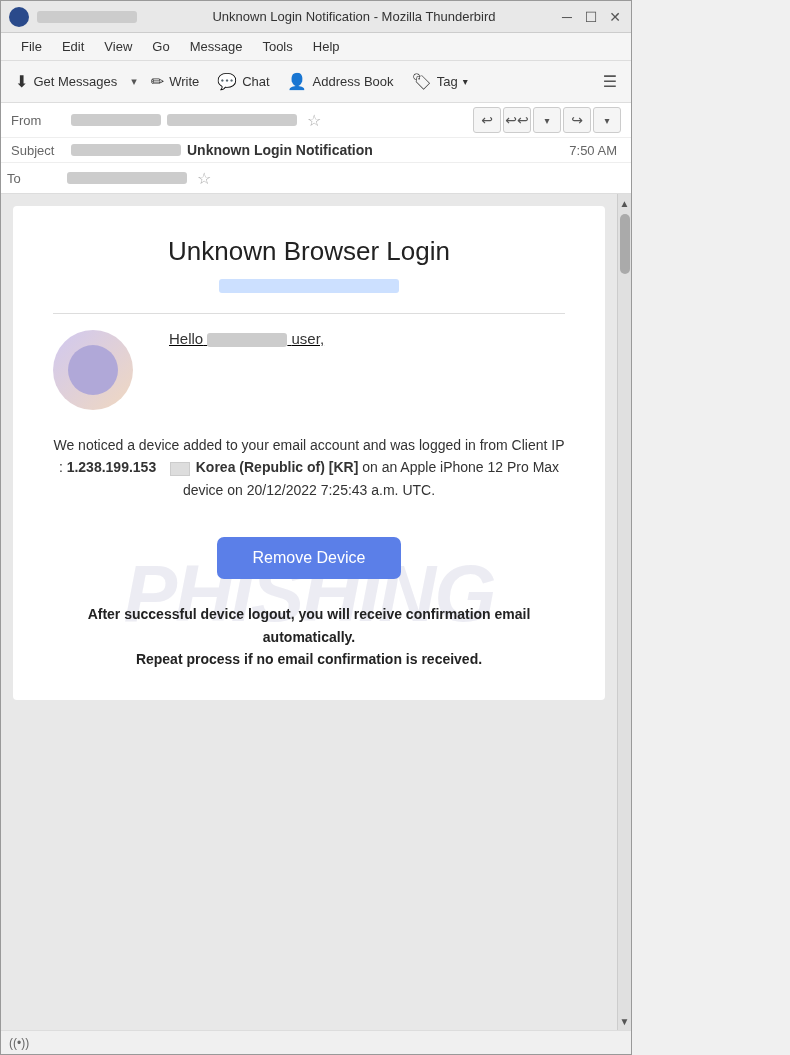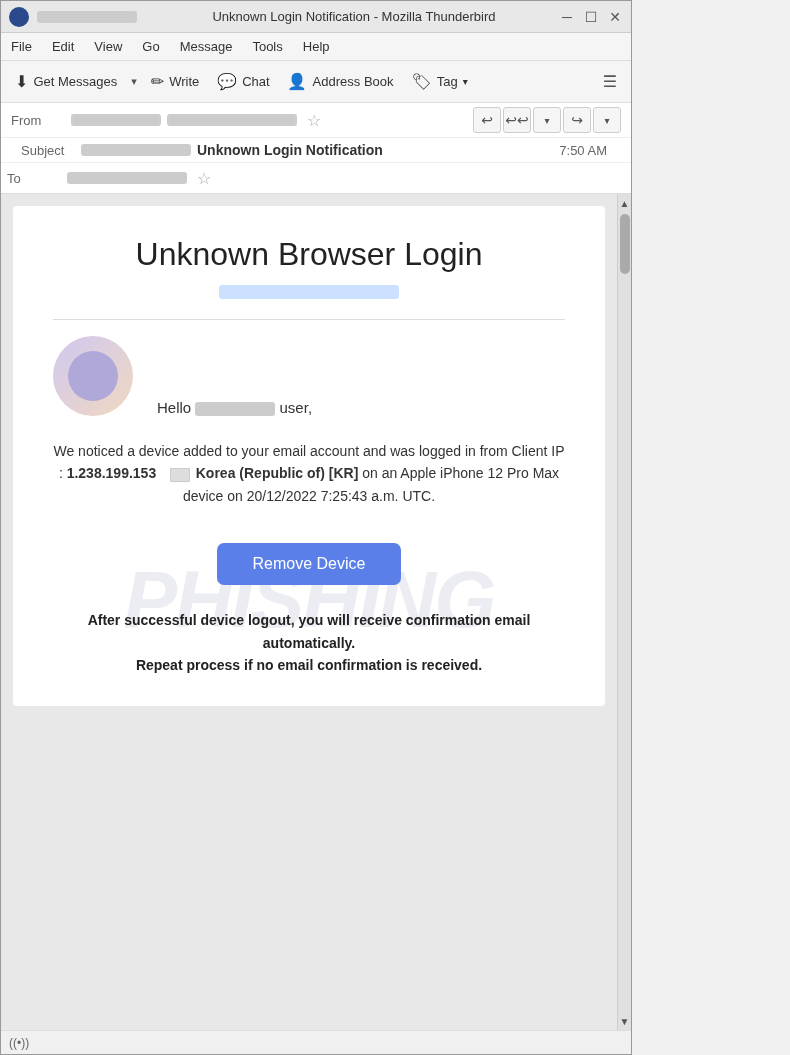--- a/index.html
+++ b/index.html
@@ -66,21 +66,21 @@
       font-size: 14px;
       color: #555;
     }
 
     
     .menubar {
       height: 28px;
       background: #f5f5f5;
       display: flex;
       align-items: center;
-      padding: 0 2px;
+      padding: 0 12px;
       border-bottom: 1px solid #ddd;
       flex-shrink: 0;
       gap: 4px;
     }
     .menu-item {
       padding: 2px 8px;
       font-size: 13px;
       color: #333;
       cursor: pointer;
       border-radius: 3px;
@@ -184,21 +184,21 @@
       cursor: pointer;
       border: 1px solid #ccc;
       background: #f5f5f5;
       border-radius: 3px;
       font-size: 14px;
       color: #555;
     }
     .subject-row {
       display: flex;
       align-items: flex-end;
-      padding: 4px 20px;
+      padding: 4px 10px;
       border-bottom: 1px solid #eee;
     }
     .subject-label {
       width: 60px;
       font-size: 13px;
       color: #666;
       flex-shrink: 0;
     }
     .subject-value {
       flex: 1;
@@ -314,21 +314,21 @@
       z-index: 0;
     }
 
     .email-content {
       position: relative;
       z-index: 1;
     }
 
     .email-title {
       text-align: center;
-      font-size: 32px;
+      font-size: 26px;
       font-weight: 400;
       color: #222;
       margin-bottom: 12px;
     }
     .email-subtitle-email {
       text-align: center;
       font-size: 14px;
       color: #6a8fd8;
       margin-bottom: 20px;
       display: block;
@@ -341,23 +341,24 @@
       height: 14px;
     }
     .email-divider {
       border: none;
       border-top: 1px solid #ddd;
       margin: 16px 0;
     }
 
     .avatar-greeting {
       display: flex;
-      align-items: flex-end;
-      gap: 24px;
+      align-items: flex-start;
+      gap: 36px;
       margin-bottom: 24px;
+      text-decoration: underline;
     }
     .avatar-circle {
       width: 80px;
       height: 80px;
       border-radius: 50%;
       background: linear-gradient(135deg, #d0c8f0 0%, #f0d8c0 100%);
       flex-shrink: 0;
       display: flex;
       align-items: center;
       justify-content: center;

